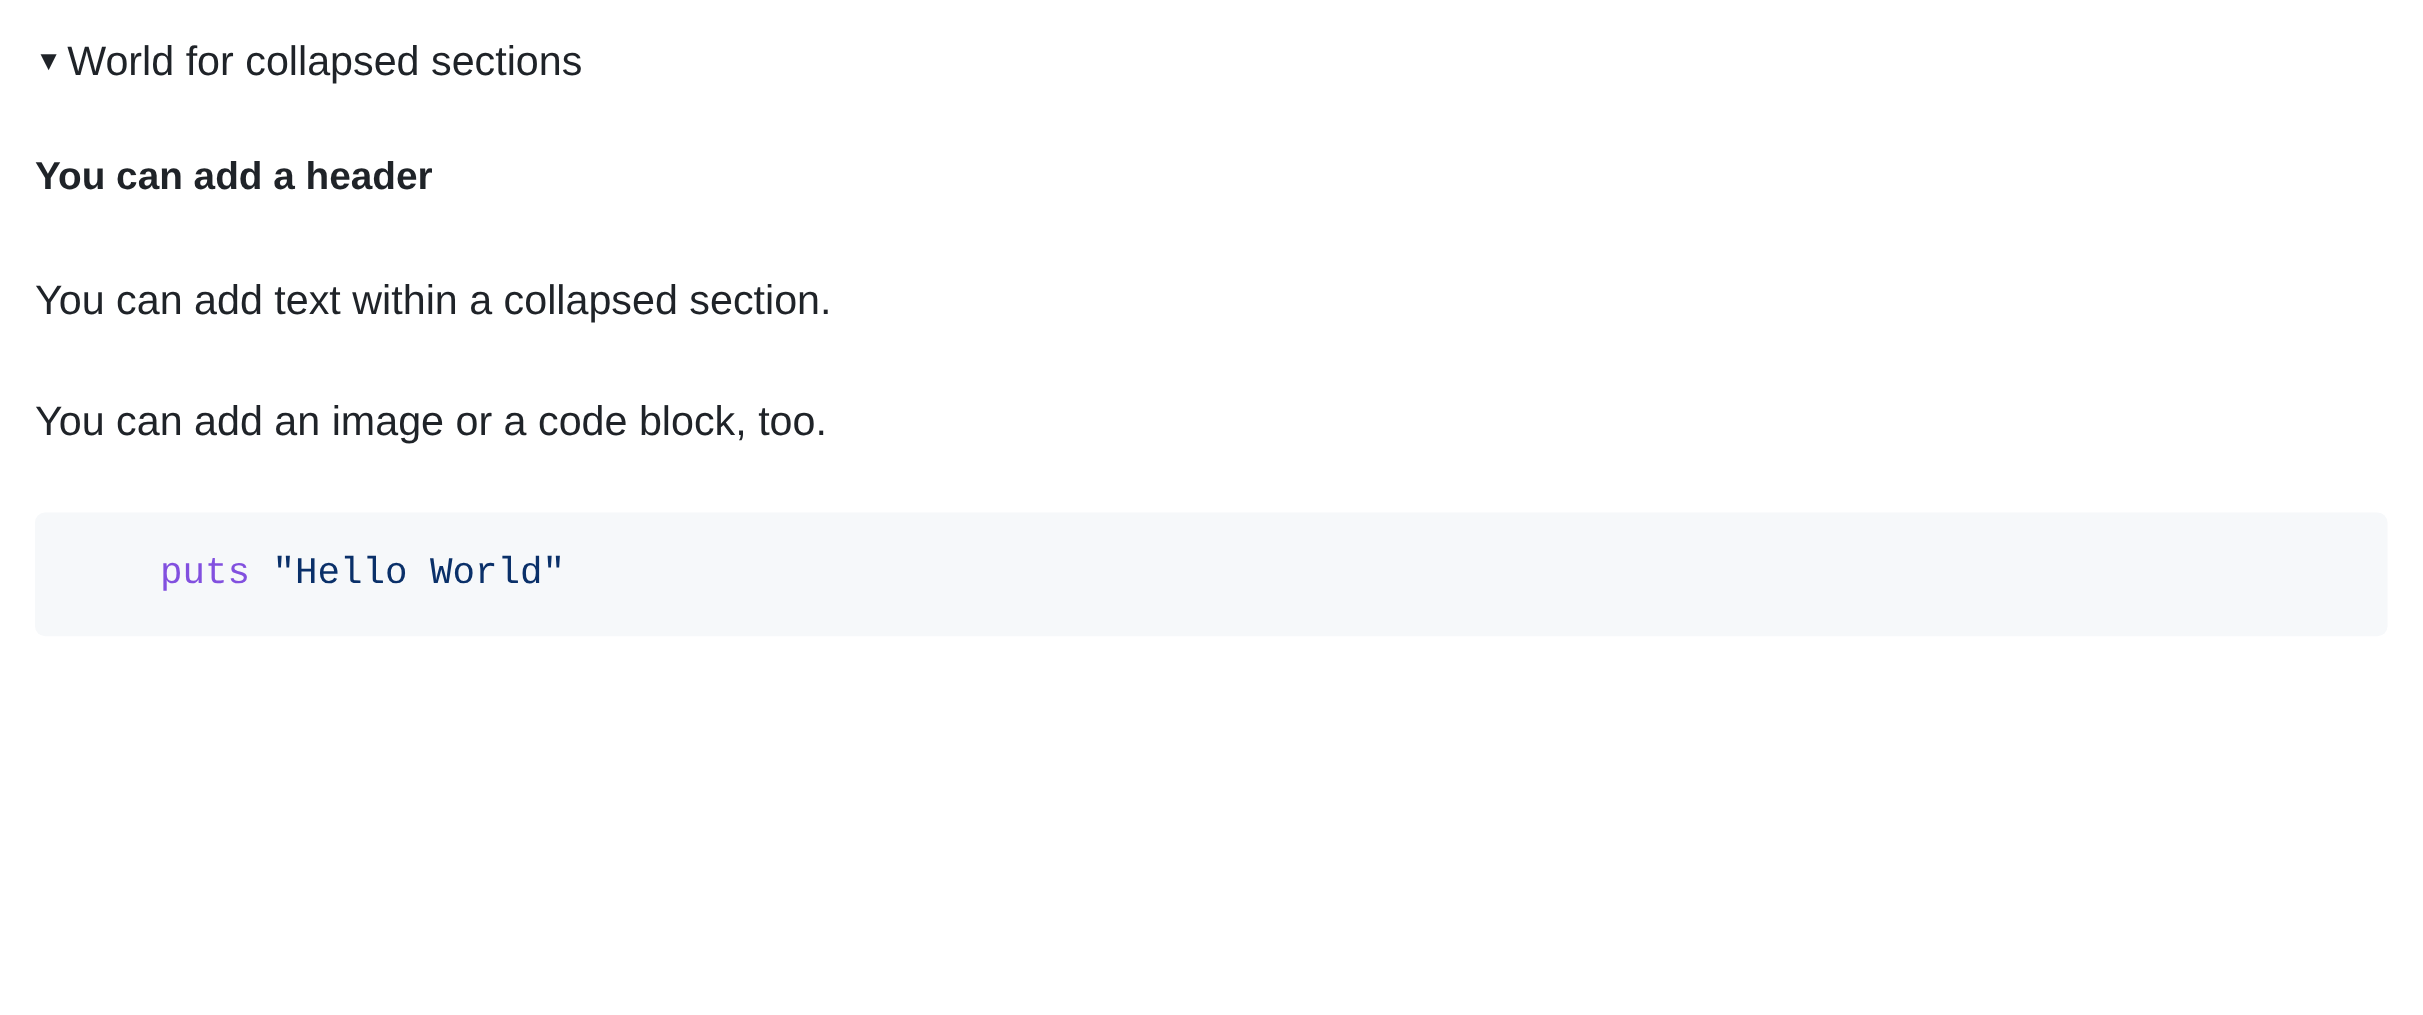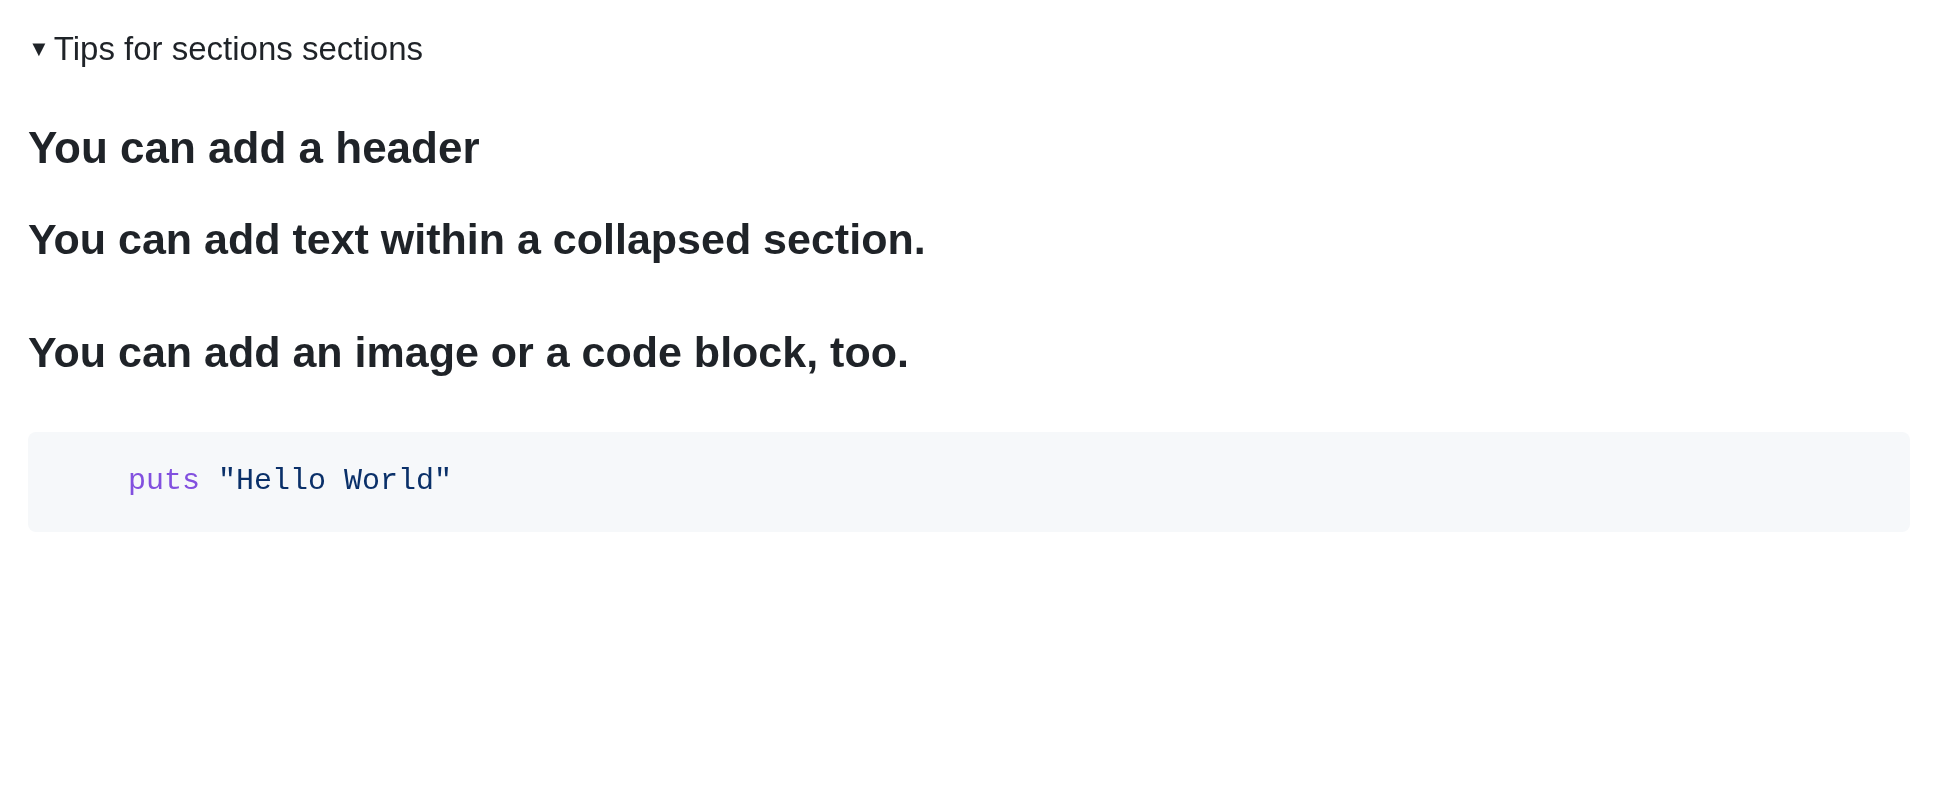--- a/index.html
+++ b/index.html
@@ -27,29 +27,29 @@
       font-size: 22px;
       line-height: 1;
       color: #1f2328;
     }
     .summary-text {
       font-size: 33px;
       font-weight: 400;
       color: #1f2328;
     }
     .header-text {
-      font-size: 44px;
+      font-size: 31px;
       font-weight: 700;
       color: #1f2328;
-      margin-bottom: 33px;
+      margin-bottom: 56px;
       line-height: 1.2;
     }
     .paragraph-text {
-      font-size: 43px;
-      font-weight: 700;
+      font-size: 33px;
+      font-weight: 400;
       color: #1f2328;
       margin-bottom: 48px;
     }
     .code-block {
       background-color: #f6f8fa;
       border-radius: 8px;
       padding: 28px 28px 28px 100px;
       font-family: ui-monospace, SFMono-Regular, "SF Mono", Menlo, Consolas, "Liberation Mono", monospace;
       font-size: 30px;
       line-height: 1.45;
@@ -61,21 +61,21 @@
     }
     .code-string {
       color: #0a3069;
     }
   </style>
 </head>
 <body>
 
 <div class="summary-row">
   <span class="triangle-icon">▼</span>
-  <span class="summary-text">Tips for sections sections</span>
+  <span class="summary-text">World for collapsed sections</span>
 </div>
 
 <h3 class="header-text">You can add a header</h3>
 
 <p class="paragraph-text">You can add text within a collapsed section.</p>
 
 <p class="paragraph-text">You can add an image or a code block, too.</p>
 
 <pre class="code-block"><span class="code-keyword">puts</span><span> </span><span class="code-string">"Hello World"</span></pre>
 

